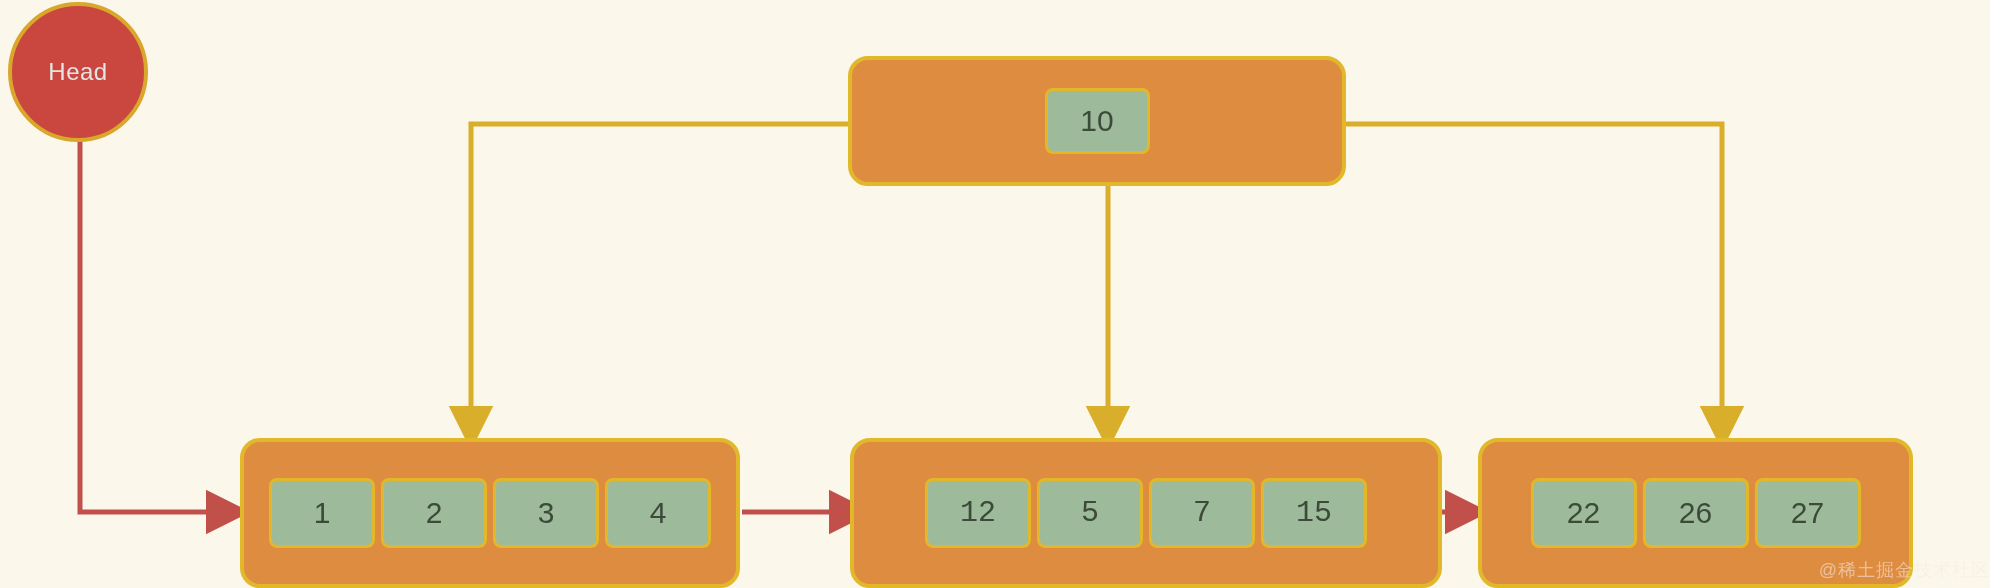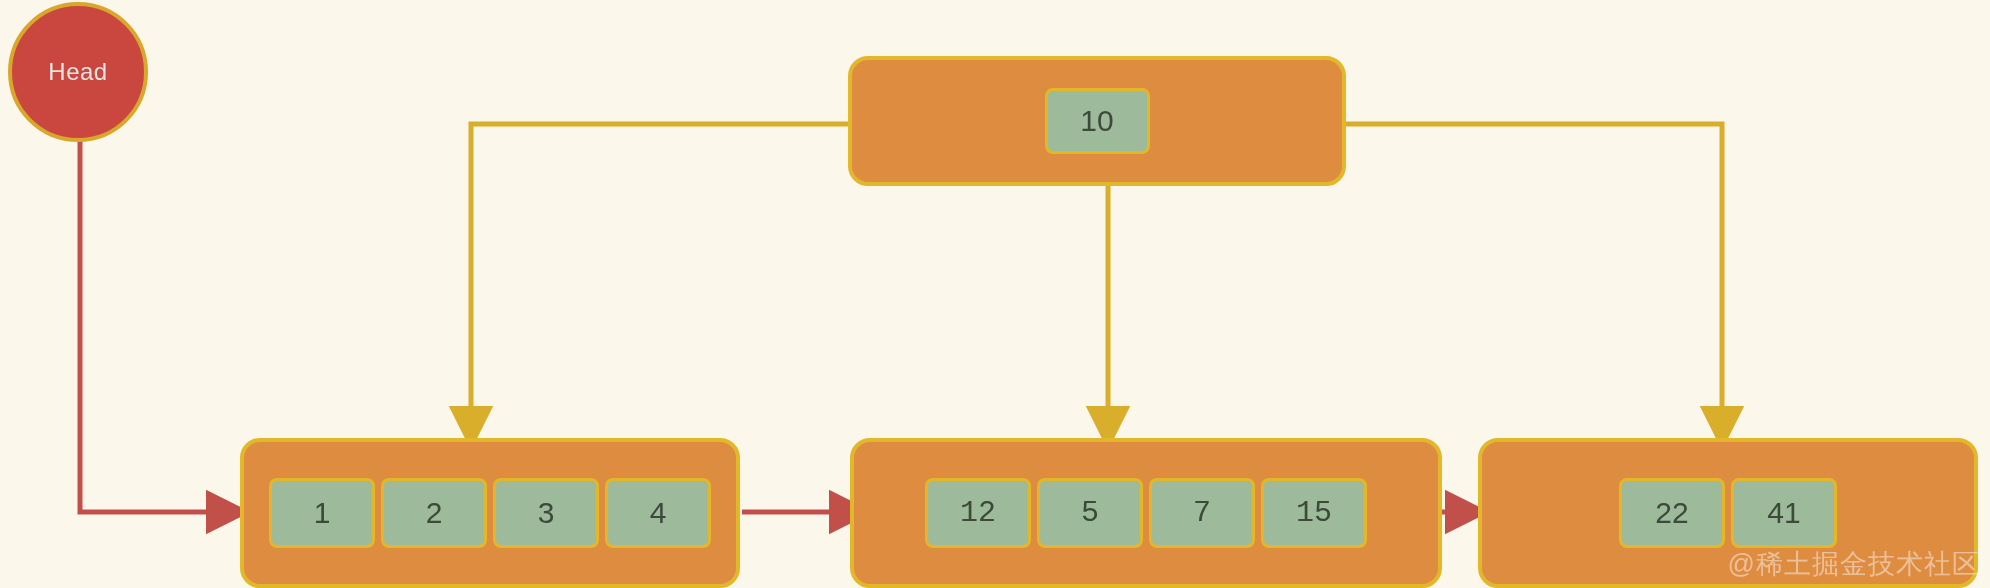--- a/index.html
+++ b/index.html
@@ -69,21 +69,21 @@
     justify-content: center;
   }
   .bnode.leaf {
     top: 438px;
     height: 150px;
     justify-content: center;
     padding: 0 22px;
   }
   .leaf-1 { left: 240px;  width: 500px; }
   .leaf-2 { left: 850px;  width: 592px; font-family: Liberation Mono, monospace; }
-  .leaf-3 { left: 1478px; width: 500px; }
+  .leaf-3 { left: 1478px; width: 435px; }
 
   .cell {
     background: #9DBA9B;
     border: 3px solid #E2B82A;
     border-radius: 8px;
     box-sizing: border-box;
     display: flex;
     align-items: center;
     justify-content: center;
     color: #3C4A3A;
@@ -103,24 +103,24 @@
     gap: 6px;
   }
   .bnode.root .cells {
     display: flex;
     gap: 2px;
   }
 
   
   .watermark {
     position: absolute;
-    right: 10px;
+    right: 0;
     bottom: 6px;
     color: rgba(245, 235, 225, 0.55);
-    font-size: 27px;
+    font-size: 18px;
     letter-spacing: 1px;
     z-index: 6;
     white-space: nowrap;
     margin-left: 14px;
   }
 </style>
 </head>
 <body>
 
 <div id="canvas">
@@ -193,20 +193,23 @@
       </div>
     </div>
   </div>
 
   <div class="bnode leaf leaf-3">
     <div class="cells">
       <div class="cell">
         <span>22</span>
       </div>
       <div class="cell">
-        <span>41</span>
+        <span>26</span>
+      </div>
+      <div class="cell">
+        <span>27</span>
       </div>
     </div>
   </div>
 
   <div class="watermark">@稀土掘金技术社区</div>
 
 </div>
 
 </body></html>

